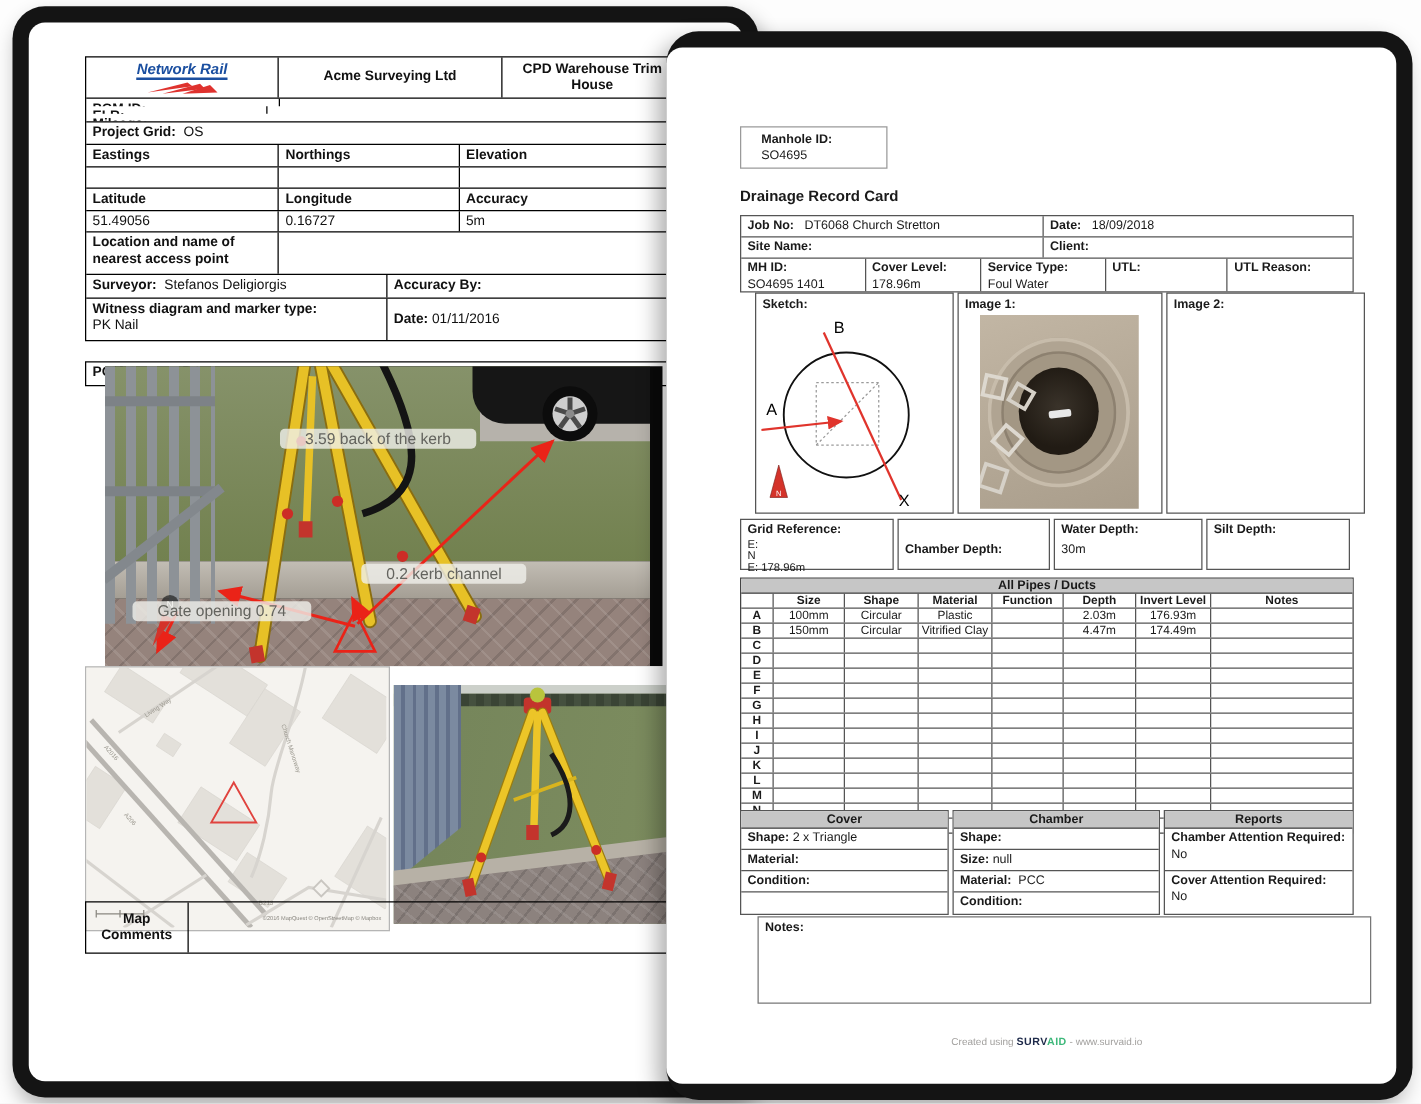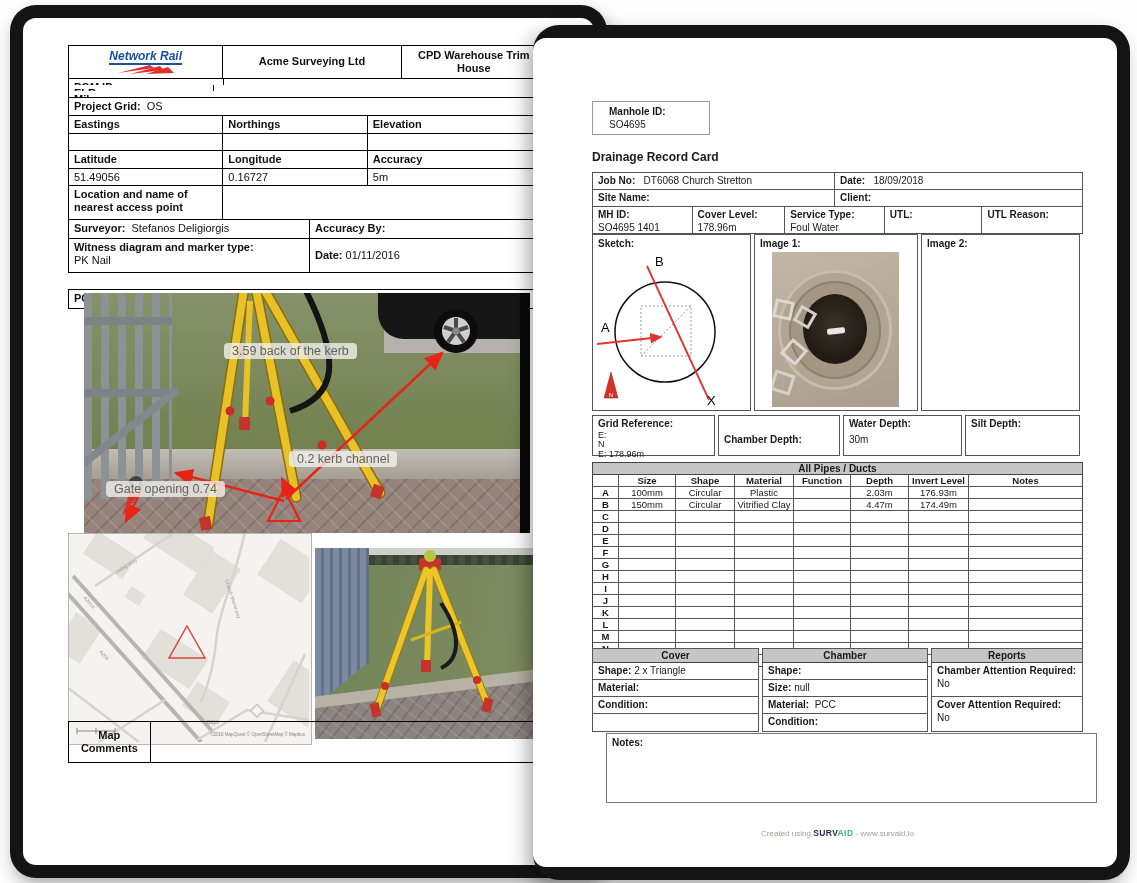--- a/index.html
+++ b/index.html
@@ -16,21 +16,21 @@
   
   .lwrap{position:absolute;left:45px;top:27px;width:479px;font-size:11px;line-height:1.22;}
   .ltable{border:1px solid #000;box-sizing:border-box;}
   .lrow{display:flex;border-bottom:1px solid #000;}
   .ltable .lrow:last-child{border-bottom:none;}
   .lcell{box-sizing:border-box;border-right:1px solid #000;padding:2px 5px;overflow:hidden;}
   .lrow .lcell:last-child{border-right:none;}
   .center{display:flex;align-items:center;justify-content:center;text-align:center;}
   
   .scene{position:absolute;overflow:hidden;}
-  .pill{position:absolute;background:rgba(240,240,235,.8);color:#63635e;font-size:12.5px;padding:1px 8px;border-radius:4px;white-space:nowrap;}
+  .pill{position:absolute;background:rgba(240,240,235,.8);color:#63635e;font-size:12.5px;padding:1px 20px;border-radius:4px;white-space:nowrap;}
   
   .rwrap{position:absolute;left:59px;top:50px;width:491px;font-size:10px;line-height:1.25;color:#1a1a1a;}
   .rtable{border:1px solid #555;box-sizing:border-box;}
   .rrow{display:flex;border-bottom:1px solid #555;}
   .rtable .rrow:last-child{border-bottom:none;}
   .rcell{box-sizing:border-box;border-right:1px solid #555;padding:2px 5px;overflow:hidden;}
   .rrow .rcell:last-child{border-right:none;}
   .gband{background:#c6c6c6;text-align:center;font-weight:700;border-bottom:1px solid #444;}
   
   .pipes{border:1px solid #444;box-sizing:border-box;font-size:9.5px;}
@@ -341,21 +341,21 @@
             </div>
             <div class="rcell" style="width:100px;">
               <div class="b">Service Type:</div>
               <div>Foul Water</div>
             </div>
             <div class="rcell b" style="width:98px;">UTL:</div>
             <div class="rcell b" style="width:100px;">UTL Reason:</div>
           </div>
         </div>
 
-        <div style="position:absolute;left:0;top:146px;width:491px;height:177px;display:flex;gap:3px;">
+        <div style="position:absolute;left:12px;top:146px;width:491px;height:177px;display:flex;gap:3px;">
           <div class="rtable" style="width:159px;position:relative;">
             <div class="b" style="padding:3px 5px;">Sketch:</div>
             <svg width="150" height="152" viewBox="0 0 150 152" style="display:block;margin:0 auto;">
               <defs>
                   <marker id="ah2" markerWidth="8" markerHeight="7" refX="6" refY="3" orient="auto">
                     <path d="M0,0 L7,3 L0,6 z" fill="#e0342c"></path>
                   </marker>
                 </defs>
               <circle cx="68" cy="78" r="50" fill="none" stroke="#111" stroke-width="1.5"></circle>
               <rect x="44" y="52" width="50" height="50" fill="none" stroke="#9a9a9a" stroke-width="1" stroke-dasharray="2,2"></rect>

